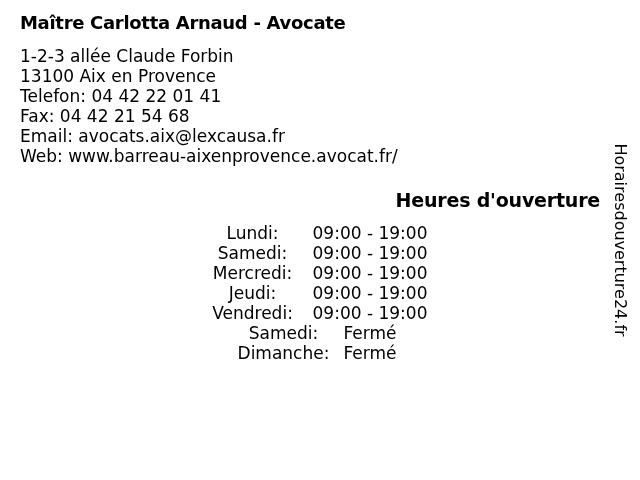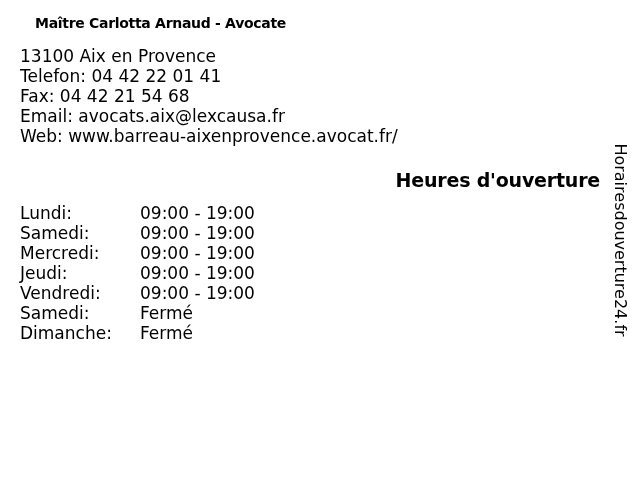--- a/index.html
+++ b/index.html
@@ -12,26 +12,25 @@
     overflow: hidden;
     position: relative;
   }
   .page {
     position: absolute;
     left: 20px;
     top: 10px;
     right: 40px;
   }
   .page-title {
-    font-size: 14px;
+    font-size: 18px;
     font-weight: bold;
     line-height: 26px;
     letter-spacing: -0.3px;
     white-space: nowrap;
-    margin-left: 15px;
   }
   .contact-block {
     margin-top: 10px;
     font-size: 17px;
     line-height: 20px;
   }
   .contact-line {
     white-space: nowrap;
   }
   .hours-heading {
@@ -42,20 +41,21 @@
     letter-spacing: -0.2px;
     text-align: right;
   }
   .hours-table {
     margin-top: 12px;
     font-size: 17px;
     line-height: 20px;
   }
   .hours-row {
     white-space: nowrap;
+    text-align: center;
   }
   .day-label {
     display: inline-block;
     width: 120px;
   }
   .time-value {
     display: inline-block;
   }
   .watermark {
     position: absolute;
@@ -70,20 +70,21 @@
   }
 </style>
 </head>
 <body>
 
 <div class="page">
 
   <h1 class="page-title">Maître Carlotta Arnaud - Avocate</h1>
 
   <div class="contact-block">
+    <div class="contact-line">1-2-3 allée Claude Forbin</div>
     <div class="contact-line">13100 Aix en Provence</div>
     <div class="contact-line">Telefon: 04 42 22 01 41</div>
     <div class="contact-line">Fax: 04 42 21 54 68</div>
     <div class="contact-line">Email: avocats.aix@lexcausa.fr</div>
     <div class="contact-line">Web: www.barreau-aixenprovence.avocat.fr/</div>
   </div>
 
   <h2 class="hours-heading">Heures d'ouverture</h2>
 
   <div class="hours-table">

